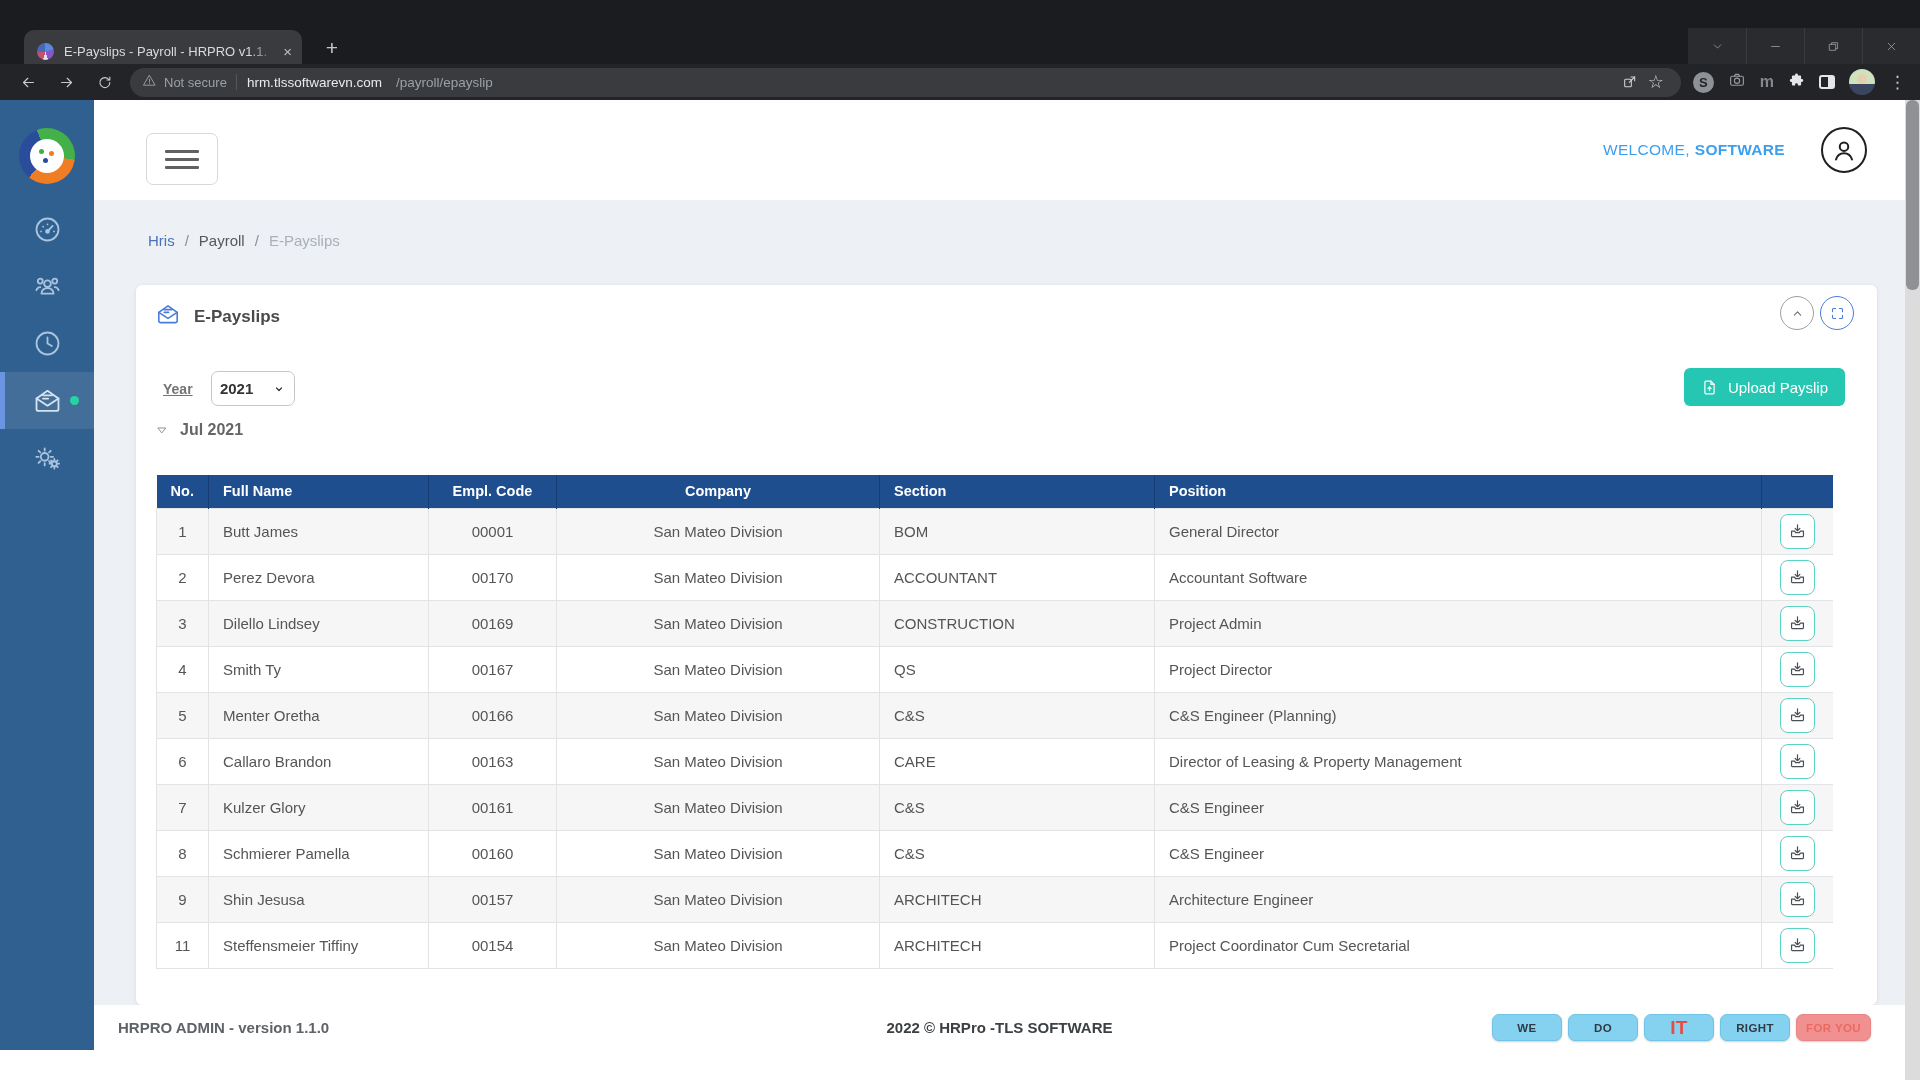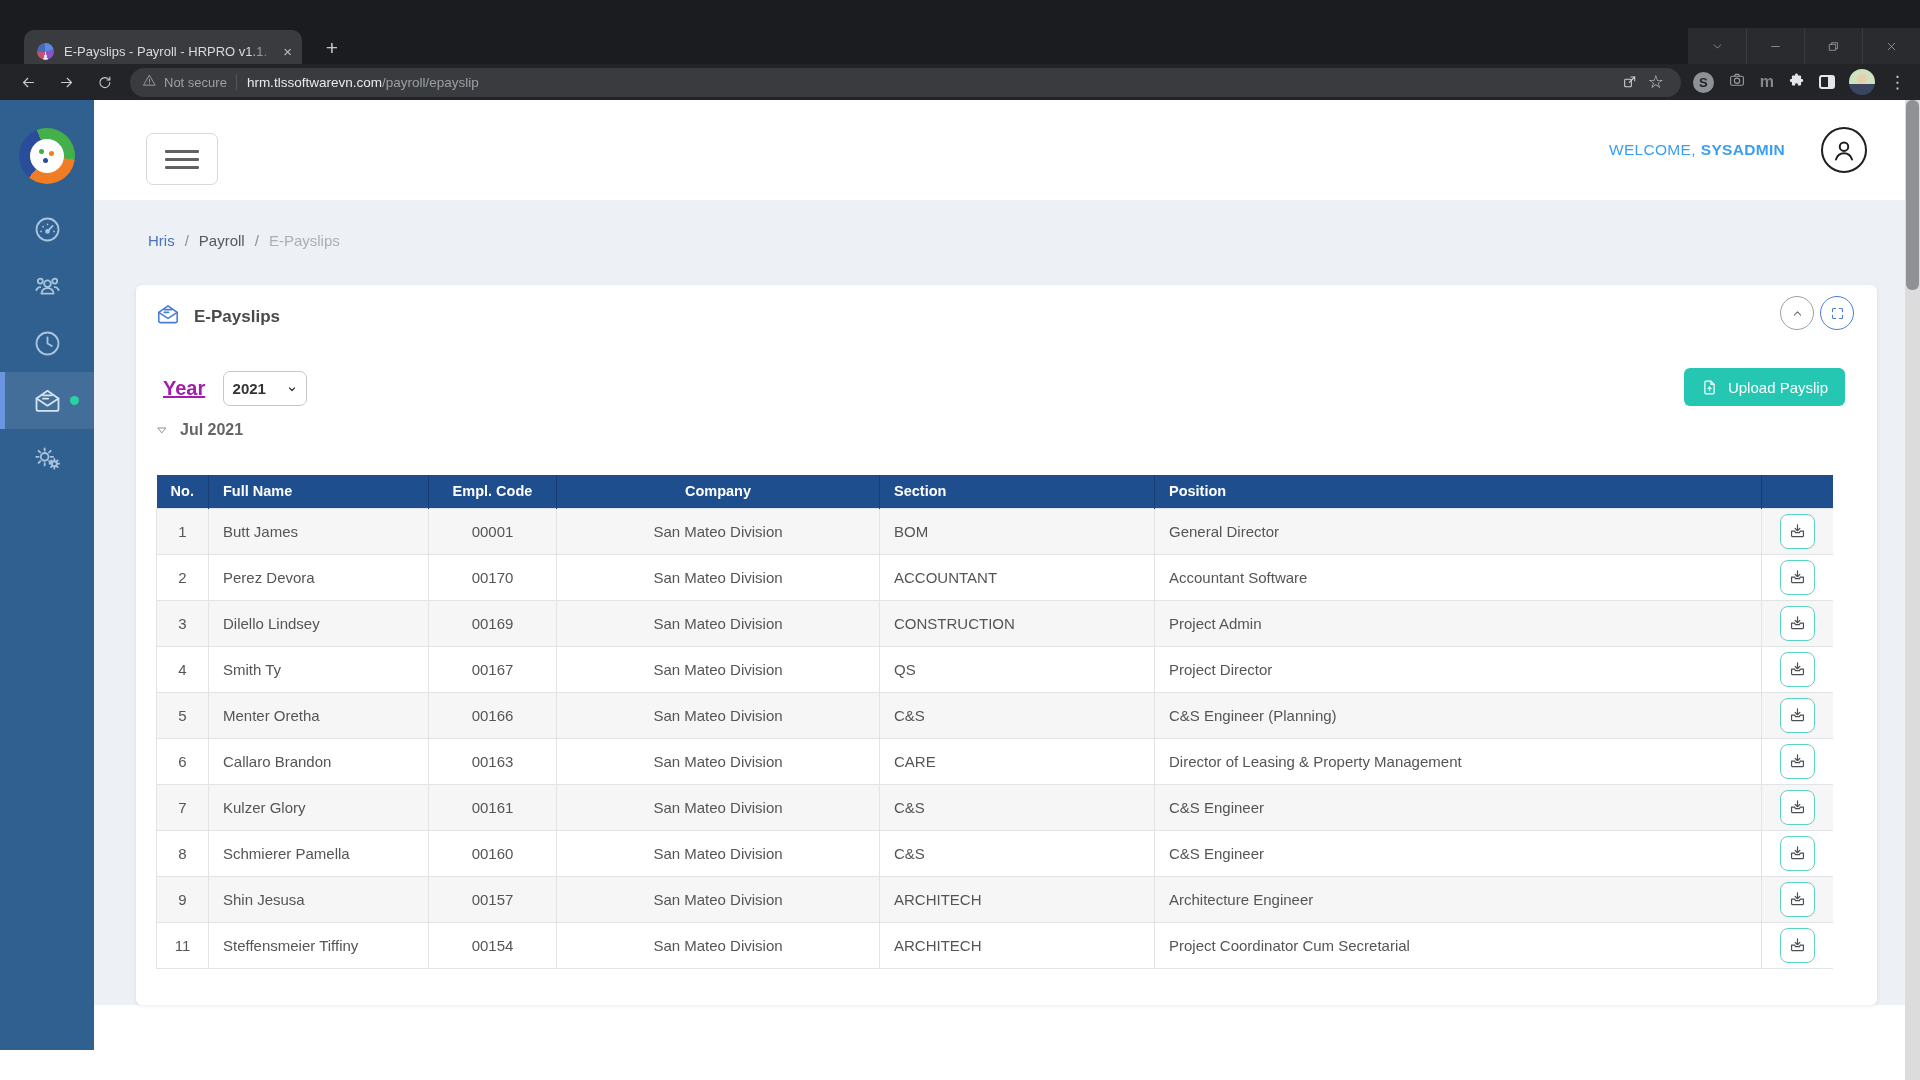--- a/index.html
+++ b/index.html
@@ -28,21 +28,21 @@
     display:flex;align-items:center;}
   .nav-btns{display:flex;align-items:center;gap:10px;padding:0 12px 0 14px;color:#c9cacd;}
   .nav-btn{width:28px;height:28px;display:flex;align-items:center;justify-content:center;}
   .nav-btn svg{width:17px;height:17px;}
   .omnibox{flex:1;height:29px;background:#3a3b3f;border-radius:15px;display:flex;
     align-items:center;padding:0 12px;color:#9aa0a6;font-size:13px;}
   .omni-warn svg{width:15px;height:15px;stroke-width:1.5;}
   .omni-sec{margin:0 9px 0 7px;}
   .omni-div{width:1px;height:16px;background:#55565a;margin-right:10px;}
   .omni-host{color:#e8eaed;font-size:13.5px;}
-  .omni-path{color:#9aa0a6;font-size:13.5px;}
+  .omni-path{color:#9aa0a6;font-size:13.5px;margin-left:14px;}
   .omni-spacer{flex:1;}
   .omni-ic{width:26px;display:flex;align-items:center;justify-content:center;color:#ced0d3;}
   .omni-ic svg{width:16px;height:16px;}
   .star{font-size:18px;color:#ced0d3;}
   .ext-icons{display:flex;align-items:center;gap:14px;padding:0 14px 0 12px;}
   .skype{width:21px;height:21px;border-radius:50%;background:#8e9196;color:#232428;
     font-size:13px;font-weight:bold;display:flex;align-items:center;justify-content:center;}
   .cam{color:#97999e;}.cam svg{width:18px;height:18px;stroke-width:1.5;}
   .m-ext{color:#85878c;font-size:16px;font-weight:bold;line-height:16px;}
   .puzzle{color:#e4e6e9;}.puzzle svg{width:17px;height:17px;fill:currentColor;stroke:none;}
@@ -100,21 +100,21 @@
   .panel-title{position:absolute;left:19px;top:16px;display:flex;align-items:center;gap:13px;
     font-size:17px;font-weight:bold;color:#4a4a4a;}
   .panel-title .env{color:#4a7dd8;}
   .panel-title svg{width:26px;height:26px;stroke-width:1.5;}
   .panel-btns{position:absolute;right:23px;top:11px;display:flex;gap:6px;}
   .circle-btn{width:34px;height:34px;border-radius:50%;border:1.5px solid #9aa0a6;background:#fff;
     display:flex;align-items:center;justify-content:center;color:#6a6f75;}
   .circle-btn svg{width:15px;height:15px;stroke-width:1.8;}
   .circle-btn.blue{border-color:#4a7dd8;color:#4a7dd8;}
   .year-box{position:absolute;left:27px;top:86px;display:flex;align-items:center;gap:18px;}
-  .year-label{font-size:20px;font-weight:bold;color:#a21caf;text-decoration:underline;}
+  .year-label{font-size:14px;font-weight:bold;color:#737373;text-decoration:underline;}
   .year-select{width:84px;height:35px;border:1px solid #c6c6c6;border-radius:7px;background:#fff;
     display:flex;align-items:center;justify-content:center;gap:20px;font-size:15px;font-weight:bold;color:#333;}
   .year-select svg{width:12px;height:12px;stroke-width:2.4;color:#333;}
   .upload-btn{position:absolute;right:32px;top:83px;height:38px;padding:0 17px;border:none;
     border-radius:6px;background:var(--teal);color:#fff;font-size:15px;
     font-family:"Liberation Sans",sans-serif;display:flex;align-items:center;gap:10px;}
   .upload-btn svg{width:17px;height:17px;stroke-width:1.7;}
   .group-row{position:absolute;left:19px;top:136px;display:flex;align-items:center;gap:11px;
     color:#8a8a8a;}
   .group-row svg{width:14px;height:14px;stroke-width:1.6;}
@@ -296,21 +296,21 @@
   </div>
 
   <div class="app-header">
     <div class="hamburger">
       <span></span>
         <span></span>
         <span></span>
     </div>
     <div class="welcome">
       <span>WELCOME,</span>
-      <b>SYSADMIN</b>
+      <b>SOFTWARE</b>
     </div>
     <div class="avatar-btn">
       <svg viewBox="0 0 24 24">
           <circle cx="12" cy="9.3" r="3.4"></circle>
           <path d="M5.6 19.6c1-3.4 3.4-5 6.4-5s5.4 1.6 6.4 5"></path>
         </svg>
     </div>
   </div>
 
   <div class="content">
@@ -546,18 +546,29 @@
                       <path d="M4.5 11.5h4l1 2h5l1-2h4v6a1 1 0 0 1-1 1h-13a1 1 0 0 1-1-1z"></path>
                     </svg>
                   </button></td>
               </tr>
             </tbody>
         </table>
       </div>
     </div>
   </div>
 
+  <div class="footer">
+    <div class="footer-left">HRPRO ADMIN - version 1.1.0</div>
+    <div class="footer-center">2022 © HRPro -TLS SOFTWARE</div>
+    <div class="footer-badges">
+        <span class="badge blue">WE</span>
+        <span class="badge blue">DO</span>
+        <span class="badge blue-it">IT</span>
+        <span class="badge blue">RIGHT</span>
+        <span class="badge red">FOR YOU</span>
+      </div>
+  </div>
 
   <div class="bottom-strip"></div>
   <div class="scrollbar">
     <div class="scroll-thumb"></div>
   </div>
 </div>
 
 </body></html>

